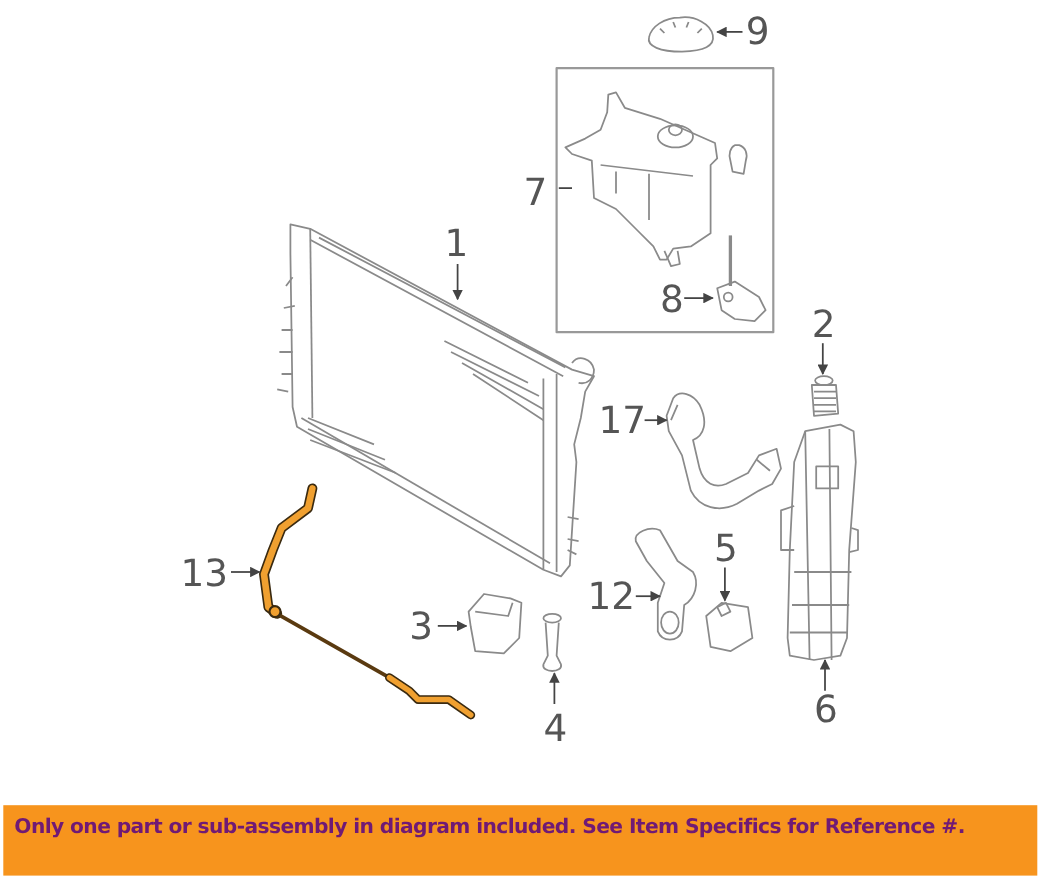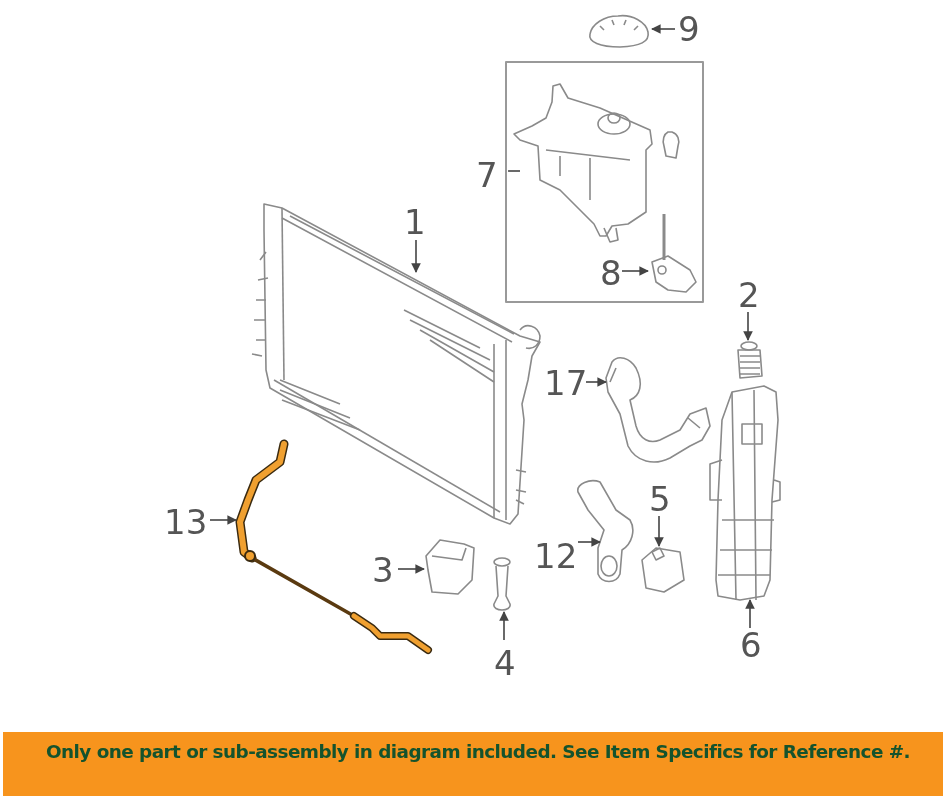--- a/index.html
+++ b/index.html
@@ -1,20 +1,20 @@
 <!DOCTYPE html>
 <html><head>
 <meta charset="utf-8">
 <style>
   html, body { margin:0; padding:0; background:#ffffff; }
   body { width:946px; height:800px; position:relative; overflow:hidden; font-family:"Liberation Sans", sans-serif; }
   #diagram { position:absolute; left:0; top:0; width:946px; height:720px; }
   .callout { position:absolute; font-family:"DejaVu Sans", sans-serif; font-size:34px; color:#555; line-height:1; }
   #banner { position:absolute; left:3px; top:732px; width:940px; height:64px; background:#F7941D; box-sizing:border-box; padding:6px 0 0 10px; }
-  #banner div { font-family:"DejaVu Sans", sans-serif; font-weight:bold; font-size:18.4px; color:#14532d; letter-spacing:-0.55px; line-height:27px; white-space:nowrap;text-align:center; }
+  #banner div { font-family:"DejaVu Sans", sans-serif; font-weight:bold; font-size:18.4px; color:#701a75; letter-spacing:-0.55px; line-height:27px; white-space:nowrap; }
 </style>
 </head>
 <body>
 
 <svg id="diagram" viewBox="0 0 946 720" xmlns="http://www.w3.org/2000/svg">
   <defs>
     <marker id="arr" viewBox="0 0 10 10" refX="9" refY="5" markerWidth="6" markerHeight="6" orient="auto">
       <path d="M0,0 L10,5 L0,10 z" fill="#444"></path>
     </marker>
   </defs>
@@ -118,20 +118,20 @@
 </svg>
 
 <span class="callout" style="left:678px;top:12px;">9</span>
 <span class="callout" style="left:476px;top:158px;">7</span>
 <span class="callout" style="left:600px;top:256px;">8</span>
 <span class="callout" style="left:404px;top:205px;">1</span>
 <span class="callout" style="left:738px;top:278px;">2</span>
 <span class="callout" style="left:544px;top:366px;">17</span>
 <span class="callout" style="left:164px;top:505px;">13</span>
 <span class="callout" style="left:649px;top:482px;">5</span>
-<span class="callout" style="left:534px;top:526px;margin-top:13px;">12</span>
+<span class="callout" style="left:534px;top:526px;">12</span>
 <span class="callout" style="left:372px;top:553px;">3</span>
 <span class="callout" style="left:740px;top:628px;">6</span>
 <span class="callout" style="left:494px;top:646px;">4</span>
 
 <div id="banner">
   <div>Only one part or sub-assembly in diagram included. See Item Specifics for Reference #.</div>
 </div>
 
 </body></html>

